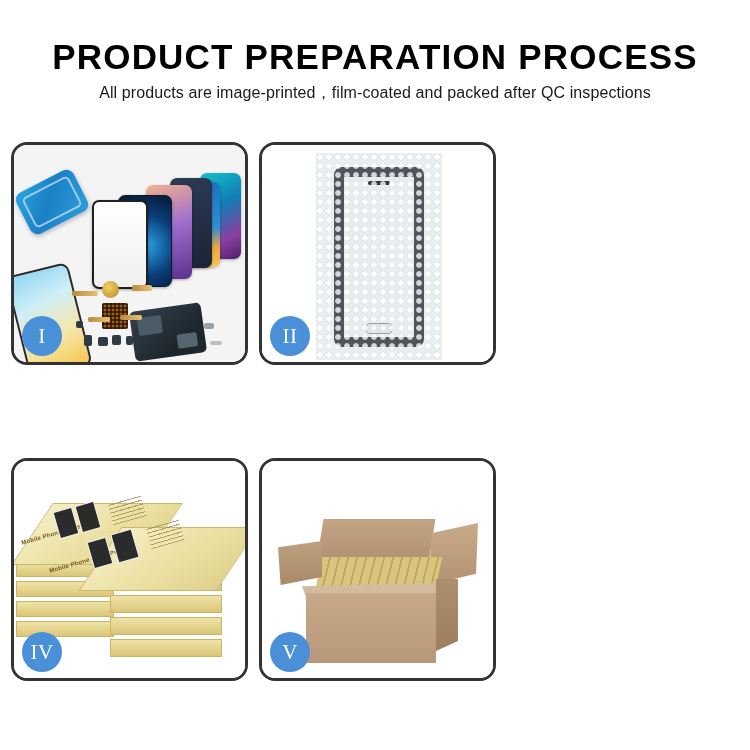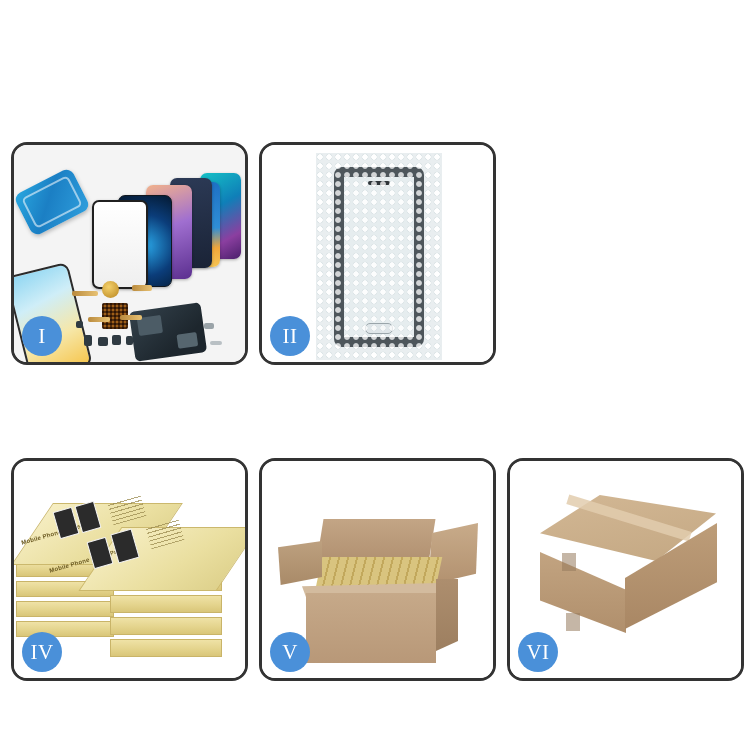--- a/index.html
+++ b/index.html
@@ -417,20 +417,22 @@
   .s6-tab {
     position: absolute;
     width: 14px; height: 18px;
     background: rgba(150,122,92,.55);
   }
 </style>
 </head>
 <body>
 
 <div id="header">
+  <div id="page-title">PRODUCT PREPARATION PROCESS</div>
+  <div id="page-subtitle">All products are image-printed，film-coated and packed after QC inspections</div>
 </div>
 
 <div id="steps-grid">
 
   <div class="step-panel" id="step-1">
     <div class="step-media">
       <div class="scene1">
         <div class="s1-film"></div>
         <div class="s1-bigphone"></div>
         <div class="s1-phone s1-teal"></div>
@@ -512,27 +514,14 @@
         <div class="s5-inner"></div>
         <div class="s5-rim"></div>
         <div class="s5-lidleft"></div>
         <div class="s5-front"></div>
         <div class="s5-side"></div>
       </div>
     </div>
     <div class="step-badge">V</div>
   </div>
 
-  <div class="step-panel" id="step-6">
-    <div class="step-media">
-      <div class="scene6">
-        <div class="s6-top"></div>
-        <div class="s6-tape"></div>
-        <div class="s6-left"></div>
-        <div class="s6-right"></div>
-        <div class="s6-tab" style="left:52px;top:92px;"></div>
-        <div class="s6-tab" style="left:56px;top:152px;"></div>
-      </div>
-    </div>
-    <div class="step-badge">VI</div>
-  </div>
 
 </div>
 
 </body></html>

